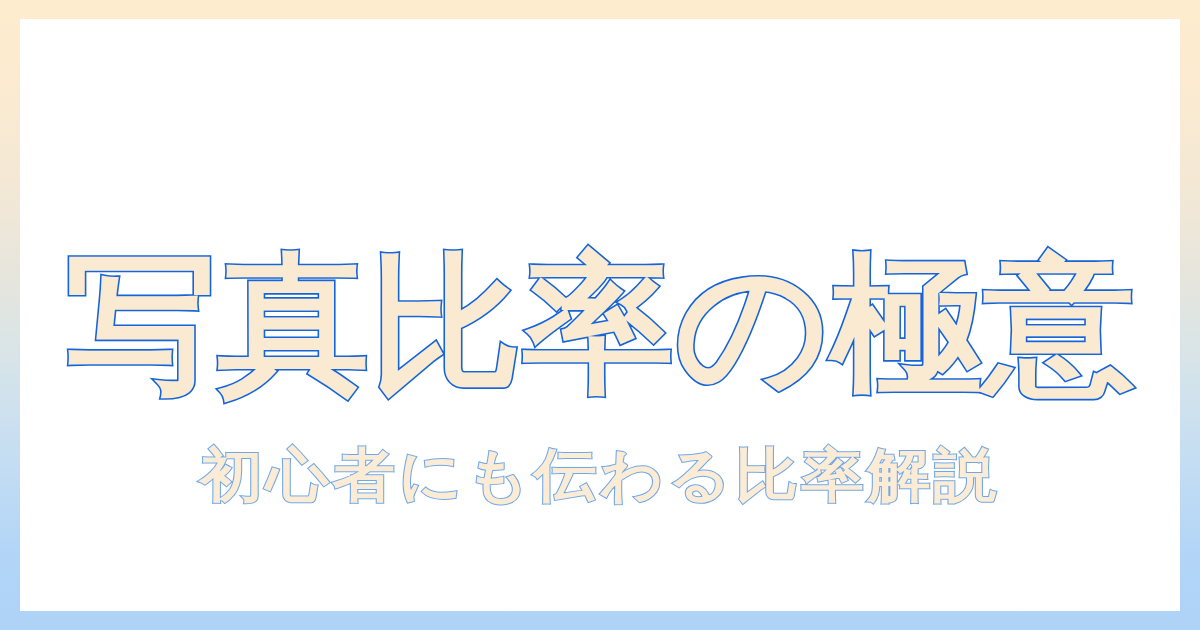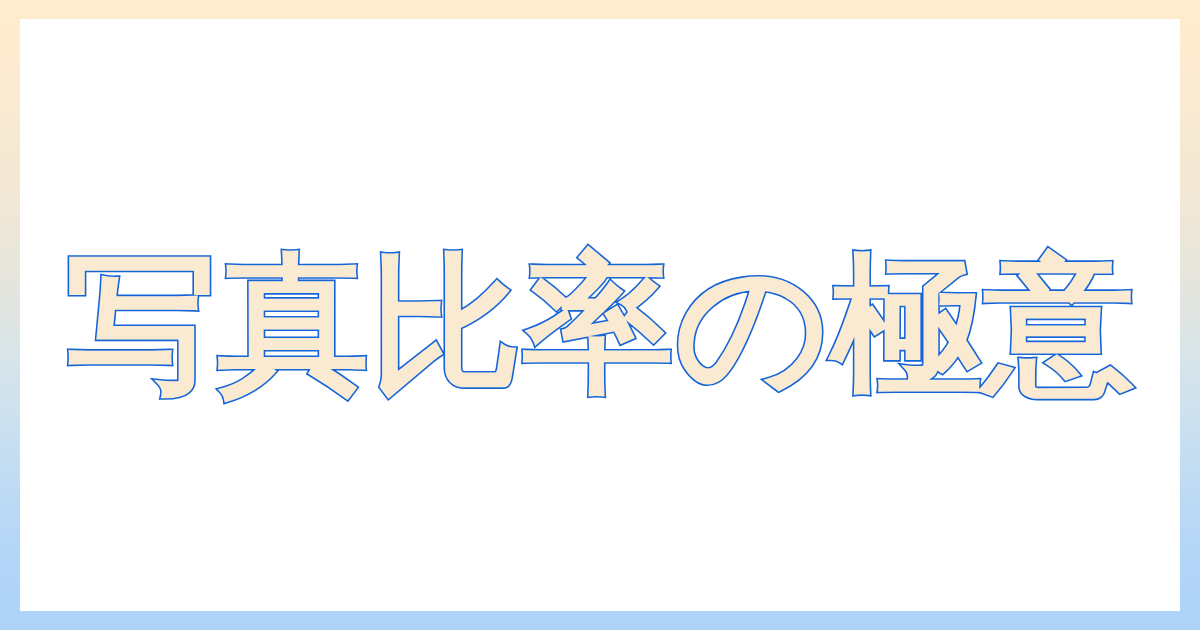--- a/index.html
+++ b/index.html
@@ -104,17 +104,20 @@
 
 <div id="poster">
 
   <div id="inner-panel">
     <div id="content">
 
       <div id="title-wrap">
         <h1 id="main-title" style="transform: scaleX(1.01061); transform-origin: center center;">写真比率の極意</h1>
       </div>
 
+      <div id="subtitle-wrap">
+        <p id="subtitle" style="transform: scaleX(1.08149); transform-origin: center center;">初心者にも伝わる比率解説</p>
+      </div>
 
     </div>
   </div>
 
 </div>
 
 </body></html>

